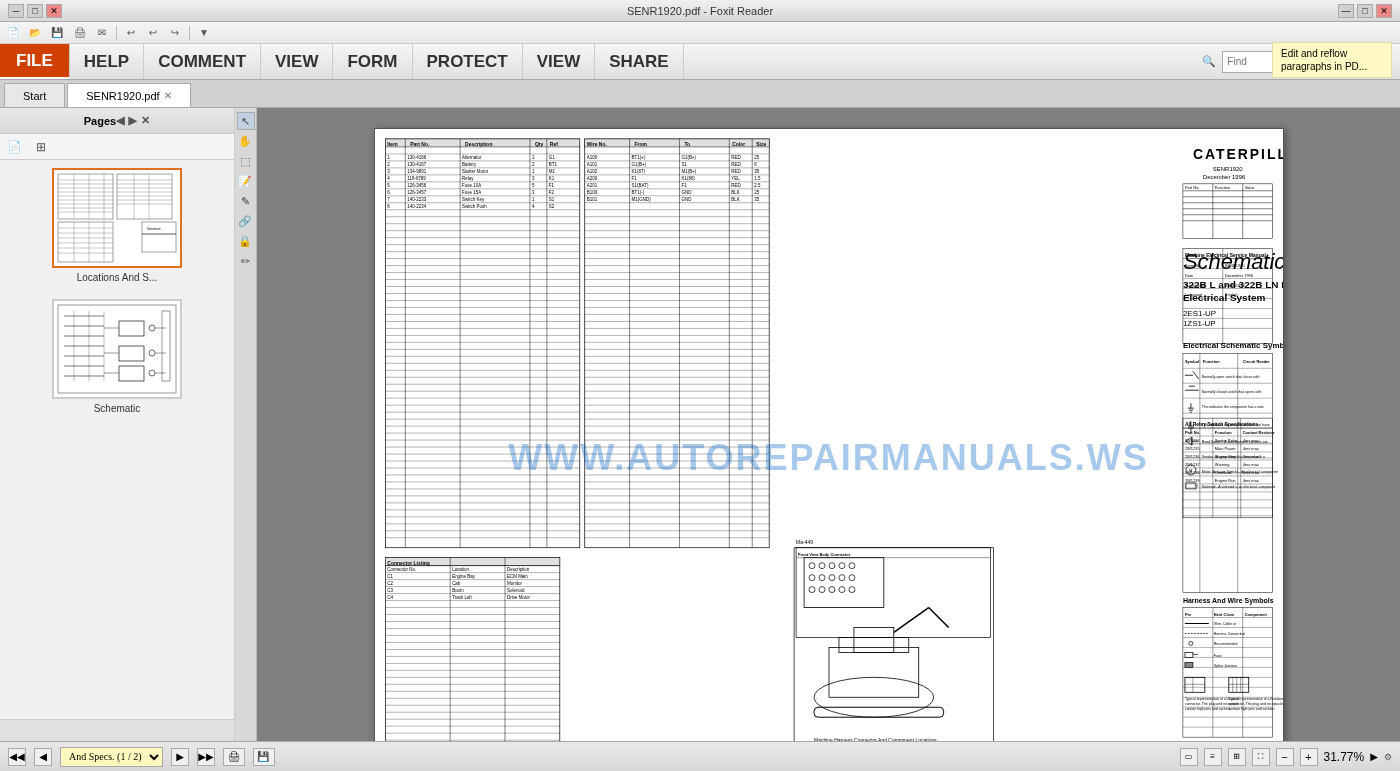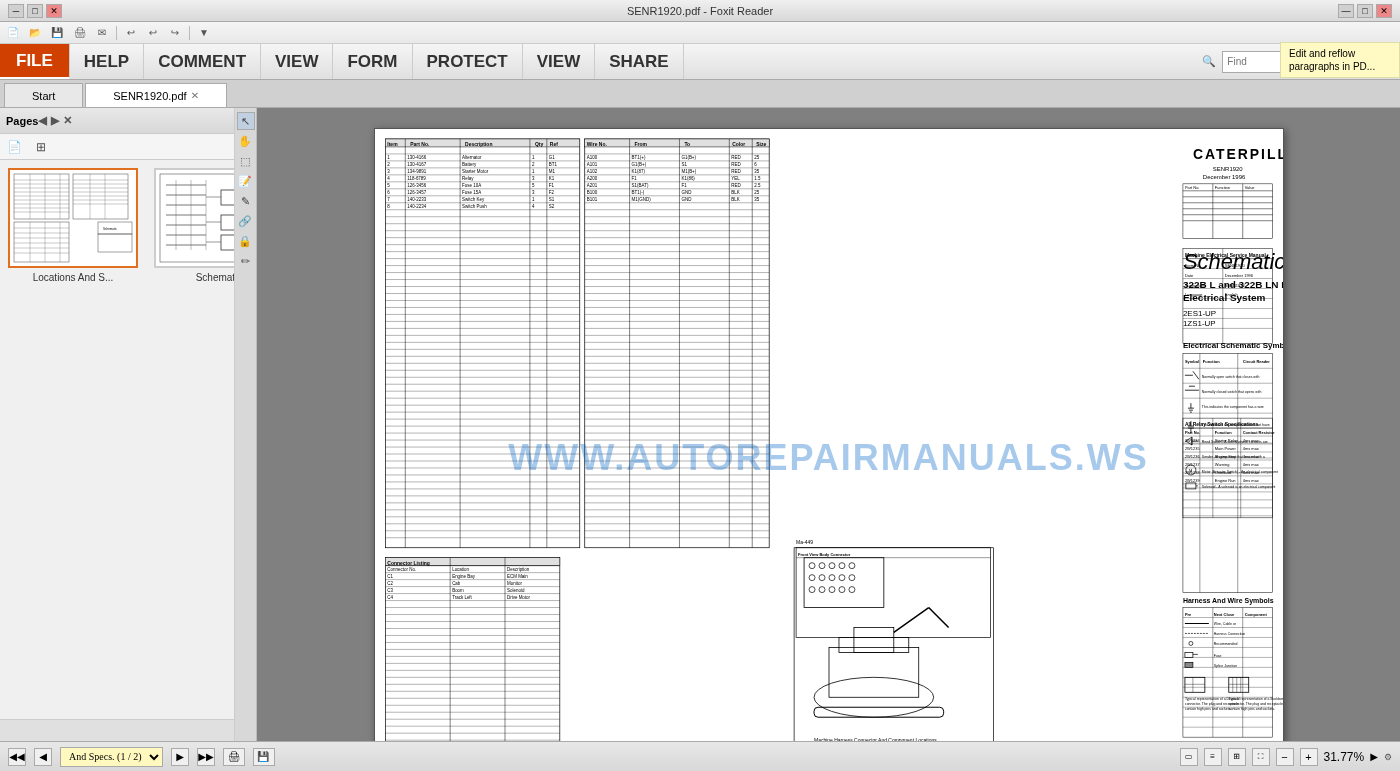--- a/index.html
+++ b/index.html
@@ -75,42 +75,42 @@
       padding: 0 4px;
     }
     .search-box input {
       border: none; outline: none;
       font-size: 10px; width: 120px; background: transparent;
     }
 
     
     #edit-callout {
       position: absolute;
-      right: 0; top: 42px;
+      right: 8px; top: 42px;
       background: #fff9c4;
       border: 1px solid #dda;
       padding: 4px 8px;
       font-size: 10px;
       width: 120px;
       z-index: 100;
       line-height: 1.3;
     }
 
     
     #tabbar {
       height: 28px;
       background: #d0d0d0;
       display: flex;
       align-items: flex-end;
       padding-left: 4px;
       border-bottom: 1px solid #aaa;
     }
     .doc-tab {
       height: 24px;
-      padding: 0 27px;
+      padding: 0 18px;
       display: flex; align-items: center;
       background: #e8e8e8;
       border: 1px solid #aaa;
       border-bottom: none;
       font-size: 11px;
       cursor: pointer; gap: 4px;
       margin-right: 2px;
       text-align: right;
     }
     .doc-tab.active { background: #fff; }
@@ -127,21 +127,21 @@
     #sidebar {
       width: 235px;
       background: #f0f0f0;
       border-right: 1px solid #ccc;
       display: flex;
       flex-direction: column;
     }
     #sidebar-header {
       height: 26px;
       background: linear-gradient(to bottom, #e8e8e8, #d8d8d8);
-      display: flex; align-items: center; justify-content: flex-start;
+      display: flex; align-items: center; justify-content: center;
       padding: 0 6px;
       border-bottom: 1px solid #ccc;
       font-size: 11px; font-weight: 600;
     }
     #sidebar-controls { display: flex; gap: 4px; }
     .sidebar-ctrl-btn { font-size: 11px; cursor: pointer; color: #555; }
 
     #sidebar-toolbar {
       height: 26px;
       display: flex; align-items: center;
@@ -154,21 +154,22 @@
       display: flex; align-items: center; justify-content: center;
       font-size: 12px; cursor: pointer; color: #555;
       border: 1px solid transparent;
     }
 
     #pages-panel {
       flex: 1;
       overflow-y: auto;
       padding: 8px;
       display: flex;
-      flex-direction: row;
+      flex-direction: column;
+      align-items: center;
       gap: 16px;
     }
     .page-thumb {
       display: flex; flex-direction: column; align-items: center;
       cursor: pointer;
     }
     .page-thumb-img {
       width: 130px; height: 100px;
       background: #fff;
       border: 2px solid #ccc;

